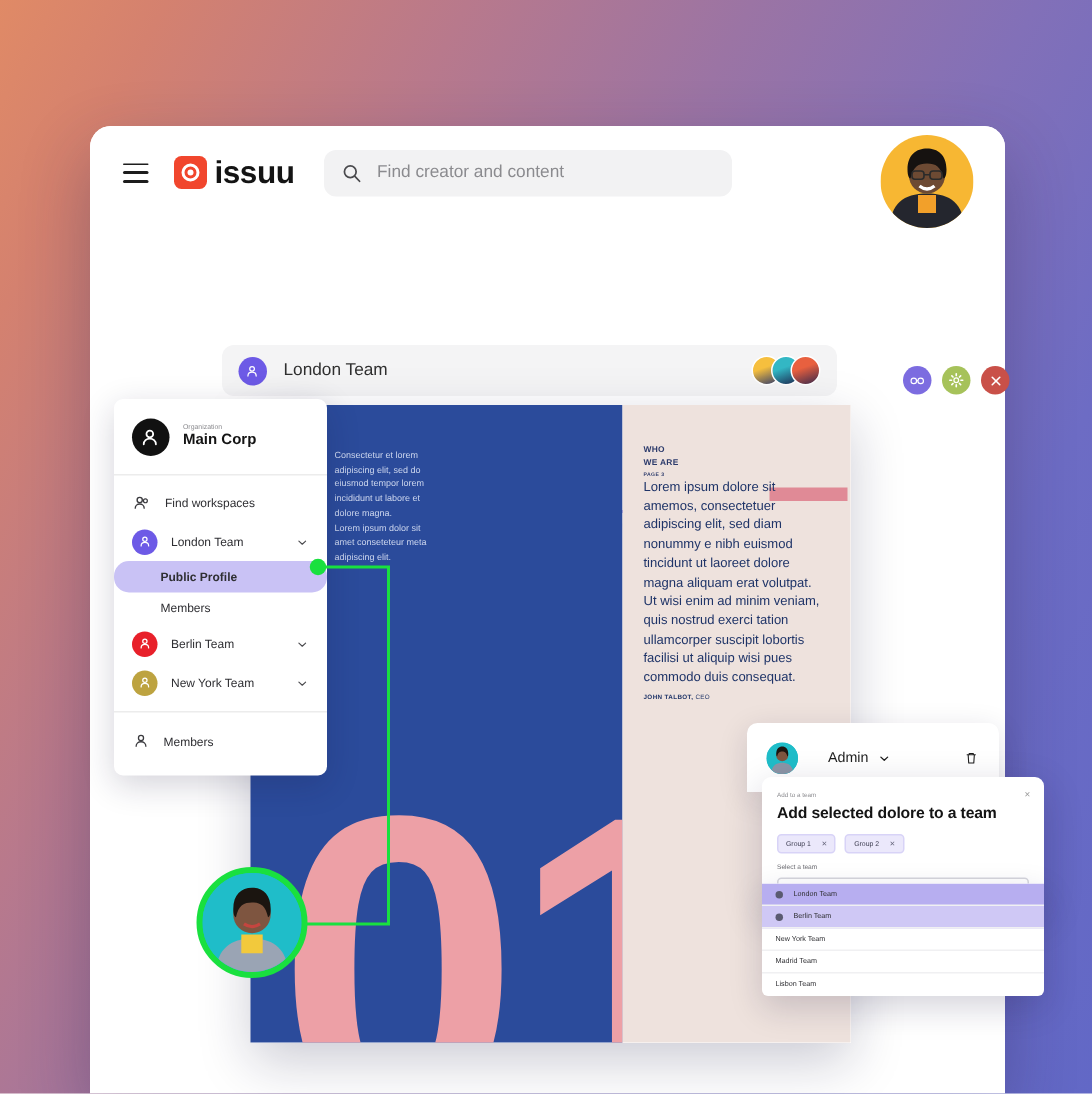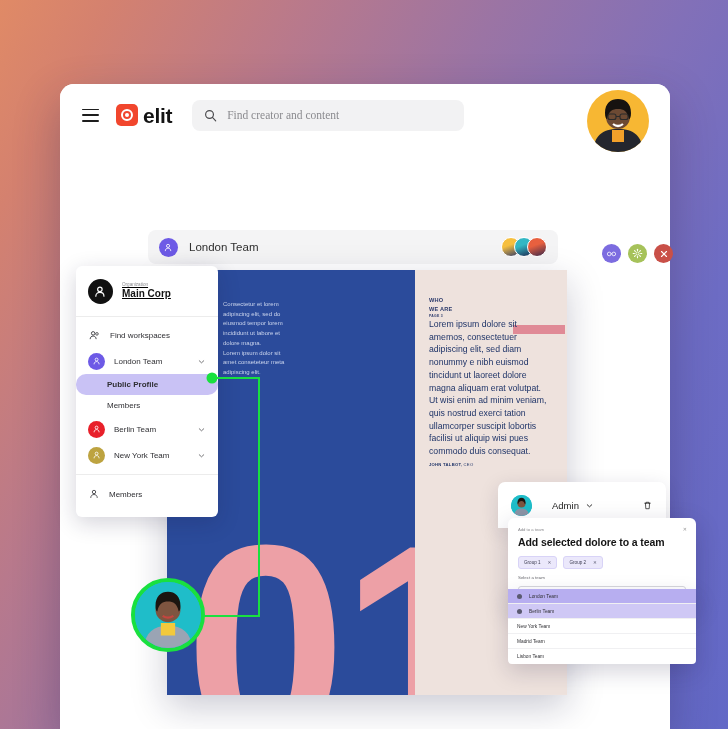--- a/index.html
+++ b/index.html
@@ -55,21 +55,21 @@
     font-size: 21px; font-weight: bold; color: #141414;
     letter-spacing: -0.3px; line-height: 1;
   }
   #search-box {
     margin-left: 20px;
     flex: 0 0 auto;
     width: 272px; height: 31px;
     background: #f2f2f3;
     border-radius: 8px;
     display: flex; align-items: center;
-    padding: 0 12px; gap: 10px; font-family: Liberation Serif, serif;
+    padding: 0 12px; gap: 10px;
   }
   #search-box svg { flex: 0 0 auto; }
   #search-input {
     border: none; background: transparent; outline: none;
     font-family: inherit; font-size: 11.5px; color: #3a3a3a;
     width: 100%;
   }
   #search-input::placeholder { color: #8b8b8f; }
   
   #team-row {
@@ -173,21 +173,20 @@
     background: #fff;
     border-radius: 6px;
     box-shadow: 0 6px 22px rgba(25,20,60,.19);
     padding: 0 0 10px;
     z-index: 10;
   }
   #org-block {
     display: flex; align-items: center; gap: 9px;
     padding: 13px 12px 12px;
     border-bottom: 1px solid #ececec;
-    text-decoration: underline;
   }
   #org-icon {
     width: 25px; height: 25px; border-radius: 50%;
     background: #111; flex: 0 0 auto;
     display: flex; align-items: center; justify-content: center;
   }
   #org-label { font-size: 4.6px; color: #8b8b8f; line-height: 1.3; }
   #org-name { font-size: 10px; font-weight: bold; color: #141414; line-height: 1.25; }
   .nav-item {
     display: flex; align-items: center; gap: 9px;
@@ -282,21 +281,21 @@
       <span></span>
         <span></span>
         <span></span>
     </div>
     <div id="brand">
       <div id="brand-mark">
         <div class="ring">
             <div class="dot"></div>
           </div>
       </div>
-      <div id="brand-name">elit</div>
+      <div id="brand-name">issuu</div>
     </div>
     <div id="search-box">
       <svg width="13" height="13" viewBox="0 0 20 20">
         <circle cx="8.5" cy="8.5" r="6" fill="none" stroke="#4a4a4d" stroke-width="1.8"></circle>
         <line x1="13" y1="13" x2="18" y2="18.2" stroke="#4a4a4d" stroke-width="1.8" stroke-linecap="round"></line>
       </svg>
       <input id="search-input" type="text" placeholder="Find creator and content" style="">
     </div>
   </div>
 

